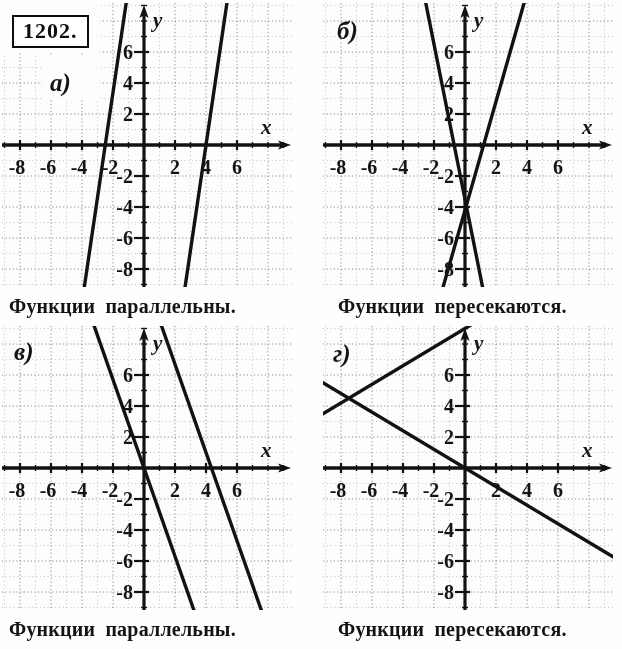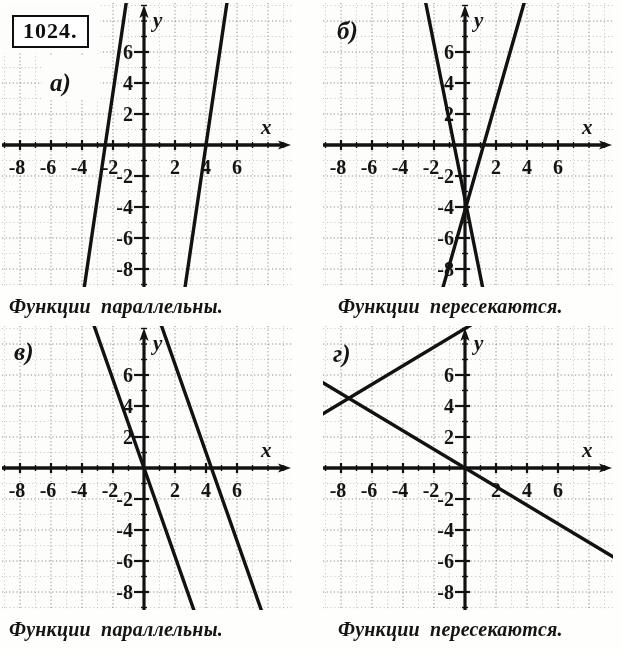--- a/index.html
+++ b/index.html
@@ -9,39 +9,39 @@
   }
   .panels{
     display:grid;grid-template-columns:290px 290px;column-gap:31px;
     padding:3px 0 0 2px;
   }
   figure{margin:0;width:290px;}
   svg.plot{display:block;width:290px;height:284px;background:#fdfdfc;}
   figcaption{
     height:39px;display:flex;align-items:center;
     font-size:20px;font-weight:700;color:#141414;word-spacing:5px;
-    letter-spacing:.2px;white-space:nowrap;font-style:italic;
+    letter-spacing:.2px;white-space:nowrap;
   }
   .cap-left{padding-left:7px;}
   .cap-right{padding-left:15px;}
   .problem-badge{
     position:absolute;left:12px;top:15px;z-index:3;background:#fff;
     border:2.5px solid #0e0e0e;padding:1px 9px 2px 9px;
     font-size:22px;font-weight:700;color:#0e0e0e;letter-spacing:1px;
     box-shadow:0 0 0 4px #fdfdfc;
   }
   svg text{font-family:"Liberation Serif", serif;font-weight:700;fill:#141414;}
 </style>
 </head>
 <body>
 
 <div class="page">
 
   <div class="problem-badge">
-    <span>1024.</span>
+    <span>1202.</span>
   </div>
 
   <div class="panels">
 
     <figure>
       <svg class="plot" viewBox="0 0 290 284">
           <g>
             <line x1="2.5" y1="0" x2="2.5" y2="284" stroke="#989898" stroke-width="0.8" stroke-dasharray="1 2.8" stroke-opacity="0.7"></line>
             <line x1="0" y1="281.5" x2="290" y2="281.5" stroke="#989898" stroke-width="0.8" stroke-dasharray="1 2.8" stroke-opacity="0.7"></line>
             <line x1="18" y1="0" x2="18" y2="284" stroke="#6f6f6f" stroke-width="1" stroke-dasharray="1.2 2.4" stroke-opacity="0.8"></line>

